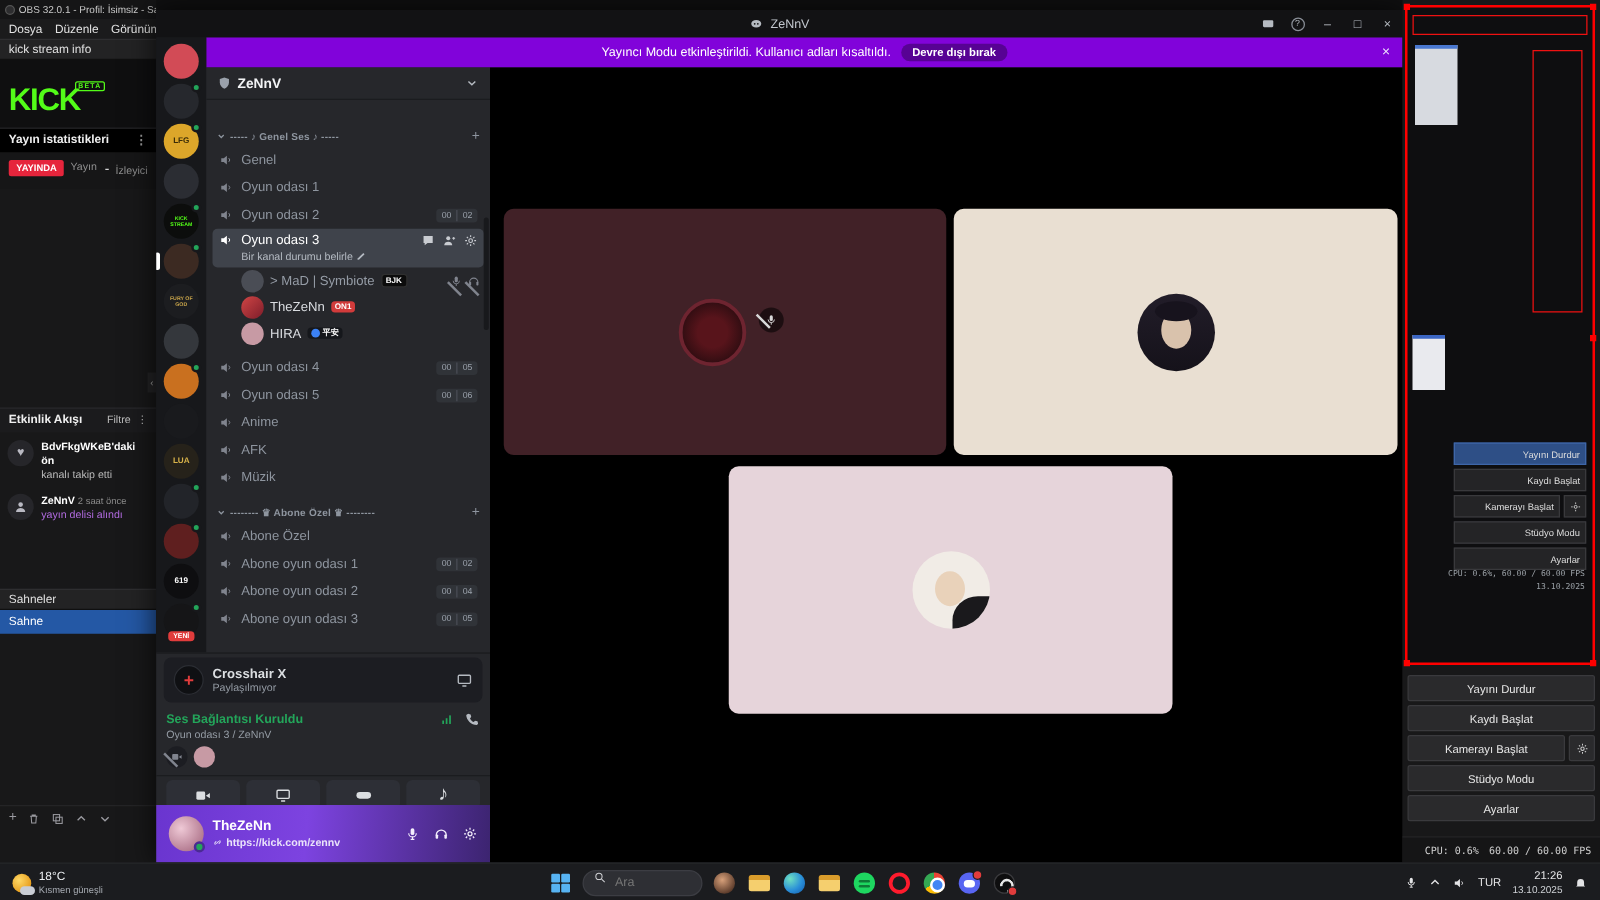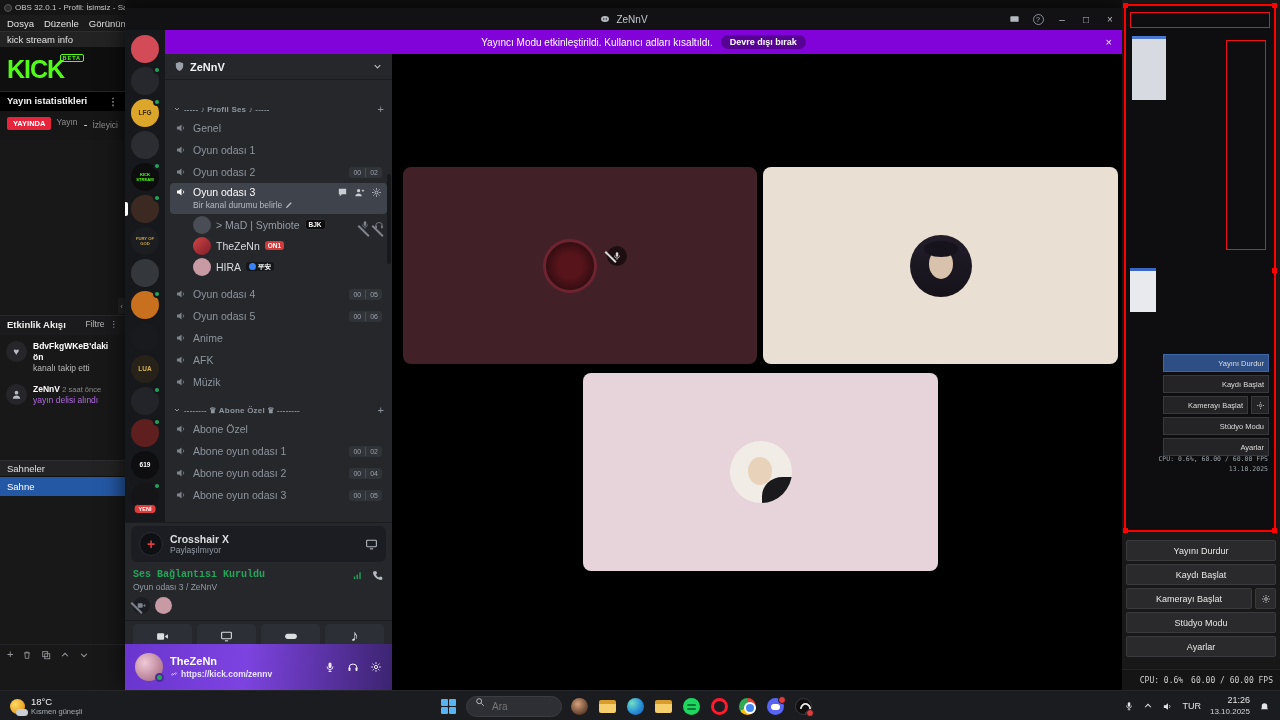--- a/index.html
+++ b/index.html
@@ -9,21 +9,21 @@
   svg{display:block;}
 
   
   .obs-left{position:absolute;left:0;top:0;width:125px;height:690px;background:#181819;color:#dcdcdc;overflow:hidden;}
   .obs-titlebar{height:15px;background:#151516;display:flex;align-items:center;gap:3px;padding:0 4px;
                 font-size:8px;color:#c9c9c9;white-space:nowrap;overflow:hidden;}
   .obs-logo{width:8px;height:8px;border-radius:50%;background:#2d2d2f;border:1px solid #555;flex:none;}
   .obs-menubar{height:16px;background:#1b1b1c;display:flex;align-items:center;gap:10px;padding:0 7px;font-size:9.5px;color:#e3e3e3;}
   .dock-header{height:17px;background:#232324;border-top:1px solid #2e2e30;border-bottom:1px solid #101010;
                display:flex;align-items:center;padding:0 7px;font-size:9.5px;color:#e0e0e0;}
-  .kick-panel{background:#0f0f10;padding:8px 7px 7px;}
+  .kick-panel{background:#0f0f10;padding:19px 7px 7px;}
   .kick-logo{position:relative;display:inline-block;font-weight:bold;font-size:25px;letter-spacing:-1px;color:#53fc18;line-height:1.1;}
   .kick-beta{position:absolute;top:-2px;right:-20px;font-size:5.5px;letter-spacing:1px;color:#53fc18;border:1px solid #53fc18;
              padding:0 2px;border-radius:2px;font-weight:bold;}
   .stats-header{display:flex;align-items:flex-start;justify-content:space-between;background:#000000;
                 border-top:1px solid #29292b;padding:4px 7px;font-size:9.5px;font-weight:bold;color:#efefef;line-height:1.15;}
   .stats-header .kebab{color:#9a9a9a;font-size:10px;}
   .stats-body{display:flex;justify-content:space-between;background:#161617;padding:6px 7px 10px;}
   .live-badge{display:inline-block;background:#e6253c;color:#fff;font-size:7.5px;font-weight:bold;padding:2px 6px;border-radius:2px;}
   .stat-col{display:flex;flex-direction:row;gap:5px;}
   .stat-col.right{align-items:flex-end;}
@@ -97,21 +97,21 @@
   .mem-icons{margin-left:auto;display:flex;gap:4px;color:#80848e;}
   .side-scrollbar{position:absolute;right:1px;top:120px;width:4px;height:90px;background:#18191c;border-radius:2px;}
   .bottom-cards{position:absolute;left:0;bottom:0;width:267px;height:168px;background:#26272b;border-top:1px solid #1b1c1f;}
   .activity-card{height:36px;margin:3px 6px;background:#1c1d22;border-radius:6px;display:flex;align-items:center;gap:7px;padding:0 8px;}
   .crosshair-ava{width:24px;height:24px;border-radius:50%;background:#0f1013;border:1px solid #2b2d33;display:flex;
                  align-items:center;justify-content:center;color:#e13c3c;font-size:14px;font-weight:bold;flex:none;}
   .ac-name{font-size:10.5px;color:#dbdee1;font-weight:bold;line-height:1.2;}
   .ac-status{font-size:8.5px;color:#949ba4;}
   .ac-right{margin-left:auto;color:#b5bac1;}
   .voice-panel{padding:4px 8px 2px;border-bottom:1px solid #1b1c1f;}
-  .vp-row1{display:flex;align-items:flex-start;font-family:Liberation Mono, monospace;}
+  .vp-row1{display:flex;align-items:flex-end;}
   .vp-status{color:#23a55a;font-size:10px;font-weight:bold;}
   .vp-right{margin-left:auto;display:flex;gap:9px;align-items:center;color:#b5bac1;}
   .vp-chan{font-size:8.5px;color:#949ba4;margin-top:1px;}
   .vp-chips{display:flex;gap:5px;margin:5px 0 4px;}
   .chip{width:17px;height:17px;border-radius:50%;background:#1c1d22;display:flex;align-items:center;justify-content:center;color:#80848e;}
   .voice-buttons{display:flex;gap:5px;padding:3px 8px;}
   .vbtn{flex:1;height:24px;background:#2d2f36;border-radius:5px;display:flex;align-items:center;justify-content:center;color:#dbdee1;}
   .user-panel{position:absolute;left:0;bottom:0;width:267px;height:46px;display:flex;align-items:center;gap:7px;padding:0 10px;
               background:linear-gradient(95deg,#6a35cf 0%,#7d43e0 45%,#3c2470 100%);}
   .user-ava{position:relative;width:28px;height:28px;border-radius:50%;flex:none;
@@ -390,21 +390,21 @@
               <path d="M6 9l6 6 6-6"></path>
             </svg>
         </span>
       </div>
       <div class="ch-scroll">
 
         <div class="cat-row">
           <svg viewBox="0 0 24 24" width="8" height="8" fill="none" stroke="currentColor" stroke-width="3">
               <path d="M6 9l6 6 6-6"></path>
             </svg>
-          <span class="lbl">----- ♪ Profil Ses ♪ -----</span>
+          <span class="lbl">----- ♪ Genel Ses ♪ -----</span>
           <span class="plus">+</span>
         </div>
 
         <div class="ch-row">
           <span class="ic">
               <svg viewBox="0 0 24 24" width="12" height="12">
                 <path d="M4 9v6h4l5 4V5L8 9H4z" fill="currentColor"></path>
                 <path d="M16 9a4 4 0 010 6" stroke="currentColor" stroke-width="1.6" fill="none"></path>
               </svg>
             </span>

